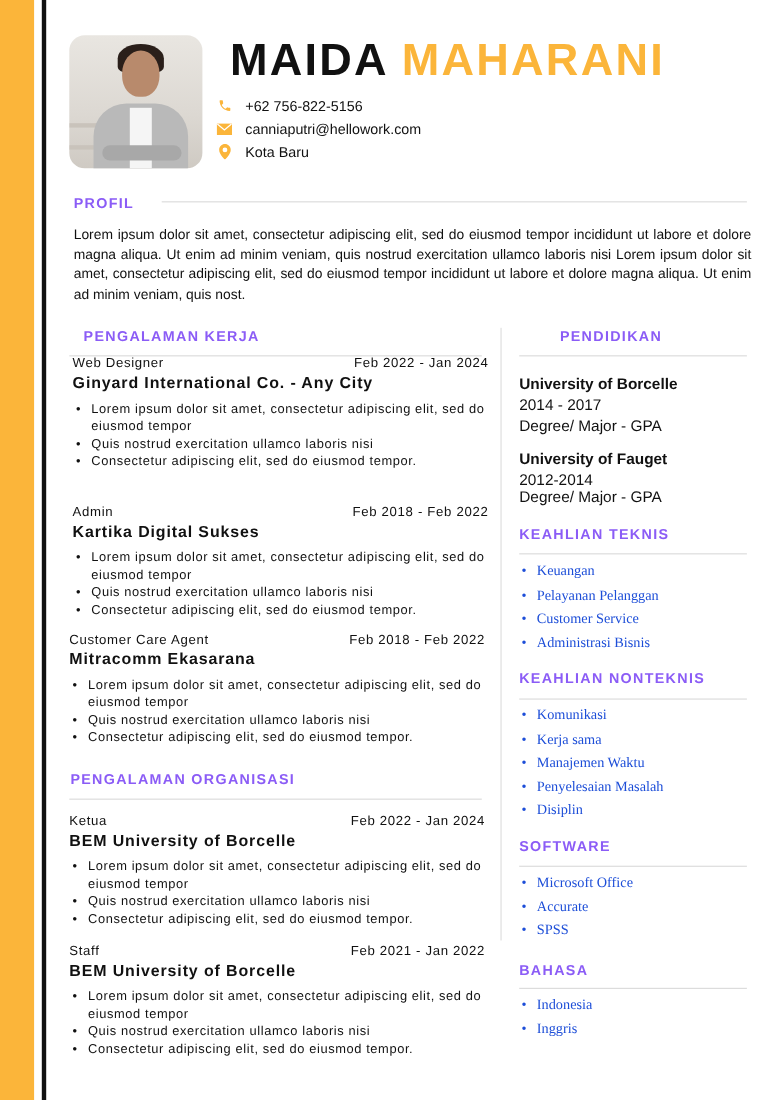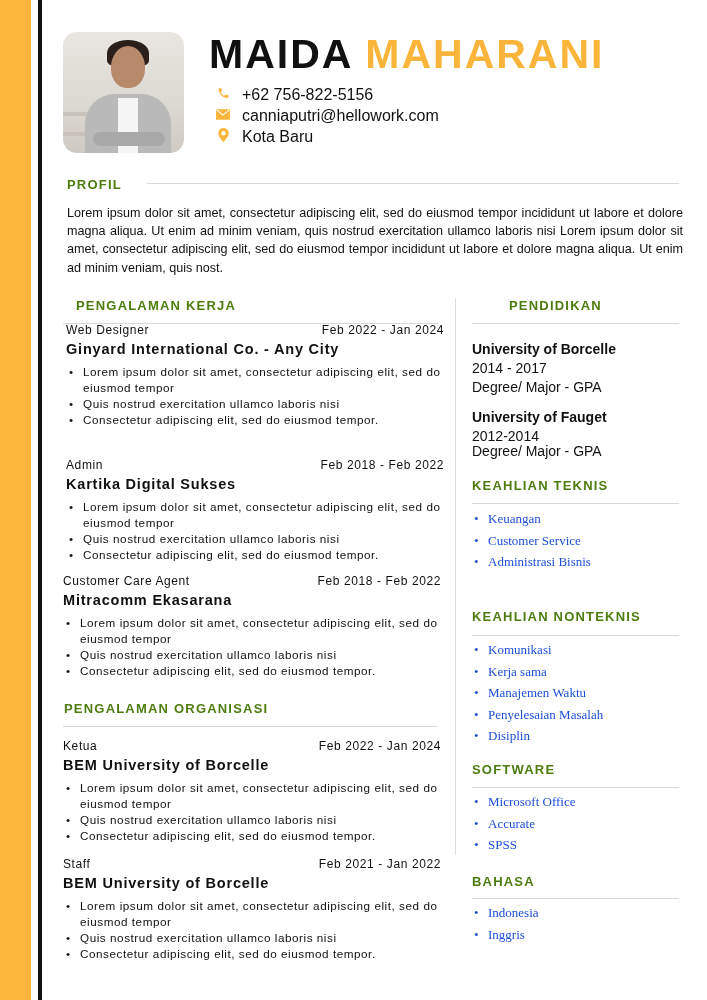--- a/index.html
+++ b/index.html
@@ -16,27 +16,27 @@
     .photo .head { position: absolute; left: 48px; top: 14px; width: 34px; height: 42px; border-radius: 50% 50% 45% 45%; background: #b88a6c; }
     .photo .hair { position: absolute; left: 44px; top: 8px; width: 42px; height: 26px; border-radius: 50% 50% 20% 20%; background: #2a1f1a; }
     .photo .body { position: absolute; left: 22px; top: 62px; width: 86px; height: 70px; border-radius: 30px 30px 0 0; background: #b9b9b9; }
     .photo .shirt { position: absolute; left: 55px; top: 66px; width: 20px; height: 55px; background: #f5f5f5; }
     .photo .arms { position: absolute; left: 30px; top: 100px; width: 72px; height: 14px; border-radius: 8px; background: #a8a8a8; }
 
     .name { position: absolute; left: 209px; top: 30px; font-size: 41px; font-weight: bold; letter-spacing: 2px; line-height: 48px; white-space: nowrap; }
     .name .first { color: #111; }
     .name .last { color: #FBB53A; }
 
-    .contact { position: absolute; left: 216px; width: 300px; height: 20px; display: flex; font-size: 16px; color: #111; }
+    .contact { position: absolute; left: 197px; width: 300px; height: 20px; display: flex; align-items: center; font-size: 13px; color: #111; }
     .contact .ico { width: 14px; height: 14px; margin-right: 12px; display: inline-flex; align-items: center; justify-content: center; }
     .contact.phone { top: 86px; }
     .contact.email { top: 107px; }
     .contact.loc { top: 128px; }
 
-    .sec-title { position: absolute; font-size: 13px; font-weight: bold; color: #4d7c0f; letter-spacing: 1.2px; white-space: nowrap; }
+    .sec-title { position: absolute; font-size: 13px; font-weight: bold; color: #8b5cf6; letter-spacing: 1.2px; white-space: nowrap; }
     .hr { position: absolute; height: 1px; background: #d9d9d9; }
 
     .profile-text { position: absolute; left: 67px; top: 204px; width: 616px; font-size: 12.6px; line-height: 18.2px; text-align: justify; color: #111; }
 
     .col-divider { position: absolute; left: 455px; top: 298px; width: 1px; height: 557px; background: #dcdcdc; }
 
     .job { position: absolute; left: 63px; width: 378px; }
     .job-row { display: flex; justify-content: space-between; font-size: 12px; letter-spacing: 0.6px; line-height: 16px; color: #111; }
     .job-company { font-size: 14.5px; font-weight: bold; letter-spacing: 0.8px; line-height: 20px; margin-top: 1px; color: #111; }
     .job ul { list-style: none; margin-top: 5px; }
@@ -186,20 +186,21 @@
 <div class="edu" style="top:408px;">
   <div class="school">University of Fauget</div>
   <div class="line" style="margin-top:1px; line-height:16px;">2012-2014</div>
   <div class="line" style="line-height:15px;">Degree/ Major - GPA</div>
 </div>
 
 <div class="sec-title" style="left:472px; top:478px;">KEAHLIAN TEKNIS</div>
 <div class="hr" style="left:472px; top:503px; width:207px;"></div>
 <ul class="rlist" style="top:508px;">
   <li>Keuangan</li>
+  <li>Pelayanan Pelanggan</li>
   <li>Customer Service</li>
   <li>Administrasi Bisnis</li>
 </ul>
 
 <div class="sec-title" style="left:472px; top:609px;">KEAHLIAN NONTEKNIS</div>
 <div class="hr" style="left:472px; top:635px; width:207px;"></div>
 <ul class="rlist" style="top:639px;">
   <li>Komunikasi</li>
   <li>Kerja sama</li>
   <li>Manajemen Waktu</li>

